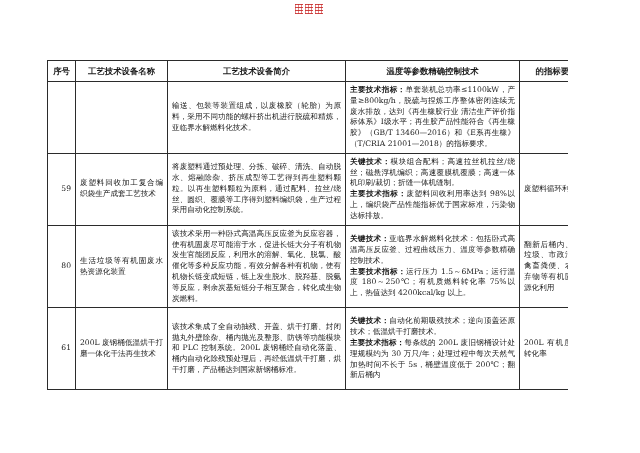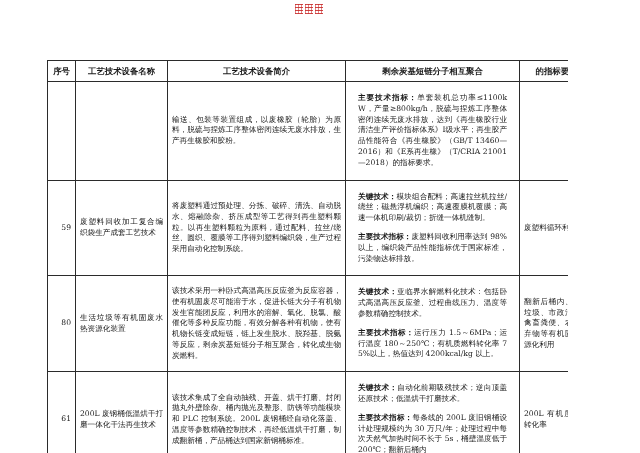--- a/index.html
+++ b/index.html
@@ -44,21 +44,21 @@
     text-align:center;
     height:16px;
     padding:2px 2px;
   }
   td.c-no{text-align:right;}
   td.c-name{text-align:justify;text-align-last:left;}
   td.c-intro,td.c-key{vertical-align:top;text-align:justify;}
   td.c-scope{text-align:justify;}
   td.c-scope.short{text-align:left;margin-top:48px;}
   .kv-label{font-weight:bold;}
-  .kpara{margin:8px;}
+  .kpara{margin:0;}
   .page-number{
     position:absolute;left:0;right:0;top:405px;
     text-align:center;
     font-size:8.5px;
     color:#1a1a1a;
   }
 </style>
 </head>
 <body>
 
@@ -82,29 +82,29 @@
       <col style="width:92px">
       <col style="width:178px">
       <col style="width:174px">
       <col style="width:74px">
     </colgroup>
     <thead>
       <tr id="header-row">
           <th>序号</th>
           <th>工艺技术设备名称</th>
           <th>工艺技术设备简介</th>
-          <th>剩余炭基短链分子相互聚合</th>
+          <th>温度等参数精确控制技术</th>
           <th>的指标要求</th>
         </tr>
     </thead>
     <tbody id="table-body">
         <tr style="height: 70px;">
           <td class="c-no"></td>
           <td class="c-name"></td>
-          <td class="c-intro">输送、包装等装置组成，以废橡胶（轮胎）为原料，脱硫与捏炼工序整体密闭连续无废水排放，生产再生橡胶和胶粉。</td>
+          <td class="c-intro">输送、包装等装置组成，以废橡胶（轮胎）为原料，采用不同功能的螺杆挤出机进行脱硫和精炼，亚临界水解燃料化技术。</td>
           <td class="c-key">
             <div class="kpara"><span class="kv-label">主要技术指标：</span>单套装机总功率≤1100kW，产量≥800kg/h，脱硫与捏炼工序整体密闭连续无废水排放，达到《再生橡胶行业 清洁生产评价指标体系》I级水平；再生胶产品性能符合《再生橡胶》（GB/T 13460—2016）和《E系再生橡》（T/CRIA 21001—2018）的指标要求。</div>
           </td>
           <td class="c-scope short"></td>
         </tr>
         <tr style="height: 72px;">
           <td class="c-no">59</td>
           <td class="c-name">废塑料回收加工复合编织袋生产成套工艺技术</td>
           <td class="c-intro">将废塑料通过预处理、分拣、破碎、清洗、自动脱水、熔融除杂、挤压成型等工艺得到再生塑料颗粒。以再生塑料颗粒为原料，通过配料、拉丝/绕丝、圆织、覆膜等工序得到塑料编织袋，生产过程采用自动化控制系统。</td>
           <td class="c-key">
@@ -119,21 +119,21 @@
           <td class="c-intro">该技术采用一种卧式高温高压反应釜为反应容器，使有机固废尽可能溶于水，促进长链大分子有机物发生官能团反应，利用水的溶解、氧化、脱氯、酸催化等多种反应功能，有效分解各种有机物，使有机物长链变成短链，链上发生脱水、脱羟基、脱氨等反应，剩余炭基短链分子相互聚合，转化成生物炭燃料。</td>
           <td class="c-key">
             <div class="kpara"><span class="kv-label">关键技术：</span>亚临界水解燃料化技术：包括卧式高温高压反应釜、过程曲线压力、温度等参数精确控制技术。</div>
             <div class="kpara"><span class="kv-label">主要技术指标：</span>运行压力 1.5～6MPa；运行温度 180～250℃；有机质燃料转化率 75%以上，热值达到 4200kcal/kg 以上。</div>
           </td>
           <td class="c-scope">翻新后桶内、餐厨垃圾、市政污泥、禽畜粪便、农林废弃物等有机固废资源化利用</td>
         </tr>
         <tr style="height: 82px;">
           <td class="c-no">61</td>
           <td class="c-name">200L 废钢桶低温烘干打磨一体化干法再生技术</td>
-          <td class="c-intro">该技术集成了全自动抽残、开盖、烘干打磨、封闭抛丸外壁除杂、桶内抛光及整形、防锈等功能模块和 PLC 控制系统。200L 废钢桶经自动化落盖、温度等参数精确控制技术，再经低温烘干打磨，制成翻新桶，产品桶达到国家新钢桶标准。</td>
+          <td class="c-intro">该技术集成了全自动抽残、开盖、烘干打磨、封闭抛丸外壁除杂、桶内抛光及整形、防锈等功能模块和 PLC 控制系统。200L 废钢桶经自动化落盖、桶内自动化除残预处理后，再经低温烘干打磨，烘干打磨，产品桶达到国家新钢桶标准。</td>
           <td class="c-key">
             <div class="kpara"><span class="kv-label">关键技术：</span>自动化前期吸残技术；逆向顶盖还原技术；低温烘干打磨技术。</div>
             <div class="kpara"><span class="kv-label">主要技术指标：</span>每条线的 200L 废旧钢桶设计处理规模约为 30 万只/年；处理过程中每次天然气加热时间不长于 5s，桶壁温度低于 200℃；翻新后桶内</div>
           </td>
           <td class="c-scope">200L 有机质燃料转化率</td>
         </tr>
       </tbody>
   </table>
 
 </div>

